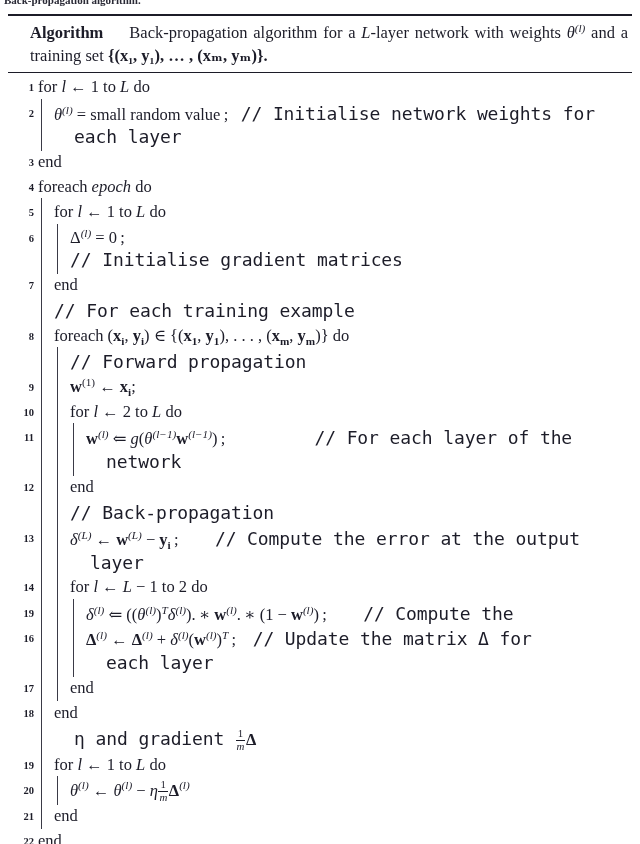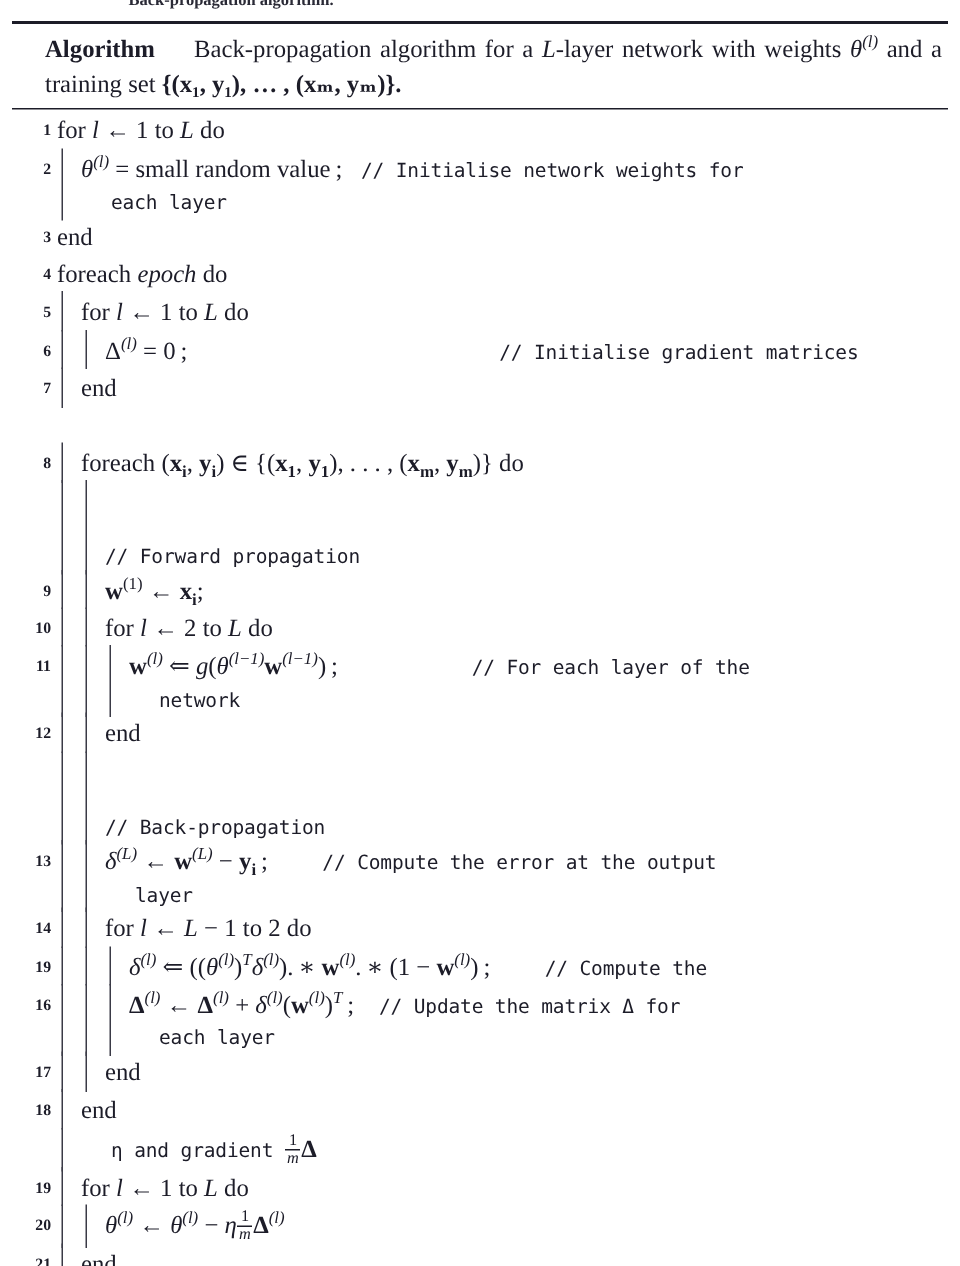--- a/index.html
+++ b/index.html
@@ -16,21 +16,20 @@
     position: relative;
   }
 
   
   #caption-clip {
     position: absolute;
     top: 0; left: 4px;
     height: 11px;
     overflow: hidden;
     width: 300px;
-    text-align: center;
   }
   #caption-clip .cap-text {
     display: block;
     font-family: "Liberation Serif", serif;
     font-size: 11px;
     font-weight: 700;
     color: #2a2a36;
     line-height: 11px;
     margin-top: -5px;
     white-space: nowrap;
@@ -117,24 +116,23 @@
     left: 35px; top: -2px; bottom: -2px;
     border-left: 1.1px solid #3a3a46;
   }
 
   .code { display: block; }
   .kw { font-weight: 400; }
   .it { font-style: italic; }
   .bf { font-weight: 700; }
   .cmt {
     font-family: "DejaVu Sans Mono", "Liberation Mono", monospace;
-    font-size: 13px;
+    font-size: 18px;
     letter-spacing: -0.1px;
     white-space: nowrap;
-    margin-top: 40px;
   }
   sub, sup { font-size: 0.68em; line-height: 0; }
   sup { vertical-align: super; }
   sub { vertical-align: sub; }
   .frac {
     display: inline-block;
     vertical-align: -0.42em;
     text-align: center;
     font-size: 0.66em;
     line-height: 1.05;
@@ -212,20 +210,23 @@
 
     <div class="ln">
       <div class="num">7</div>
       <div class="body d1">
         <span class="code kw">end</span>
       </div>
     </div>
 
     <div class="ln">
       <div class="num"></div>
+      <div class="body d1">
+        <span class="code cmt">// For each training example</span>
+      </div>
     </div>
 
     <div class="ln">
       <div class="num">8</div>
       <div class="body d1">
         <span class="code"><span class="kw">foreach</span> (<span class="bf">x</span><sub class="bf">i</sub>, <span class="bf">y</span><sub class="bf">i</sub>) <span>∈</span> {(<span class="bf">x</span><sub class="bf">1</sub>, <span class="bf">y</span><sub class="bf">1</sub>), . . . , (<span class="bf">x</span><sub class="bf">m</sub>, <span class="bf">y</span><sub class="bf">m</sub>)} <span class="kw">do</span></span>
       </div>
     </div>
 
     <div class="ln">

